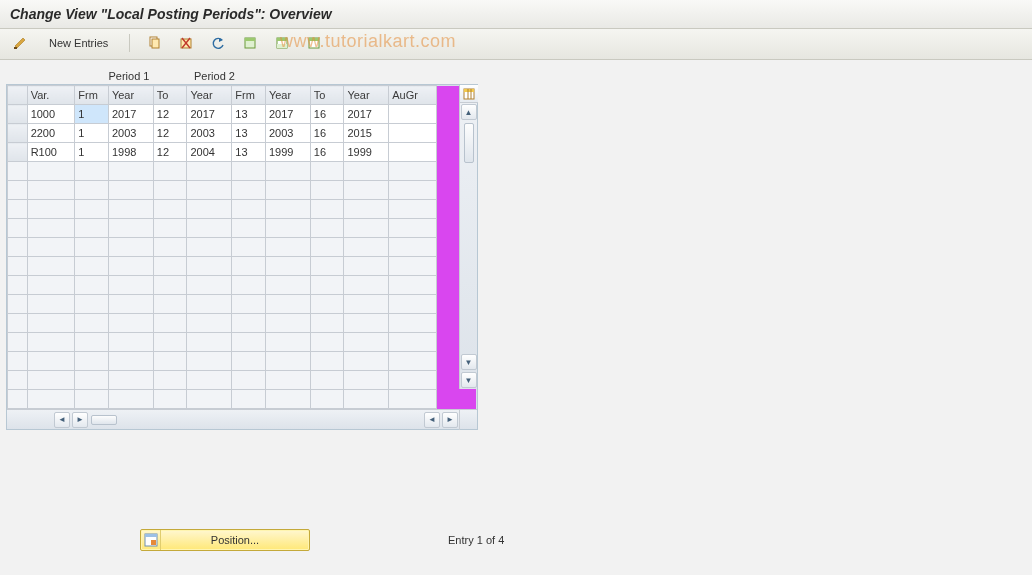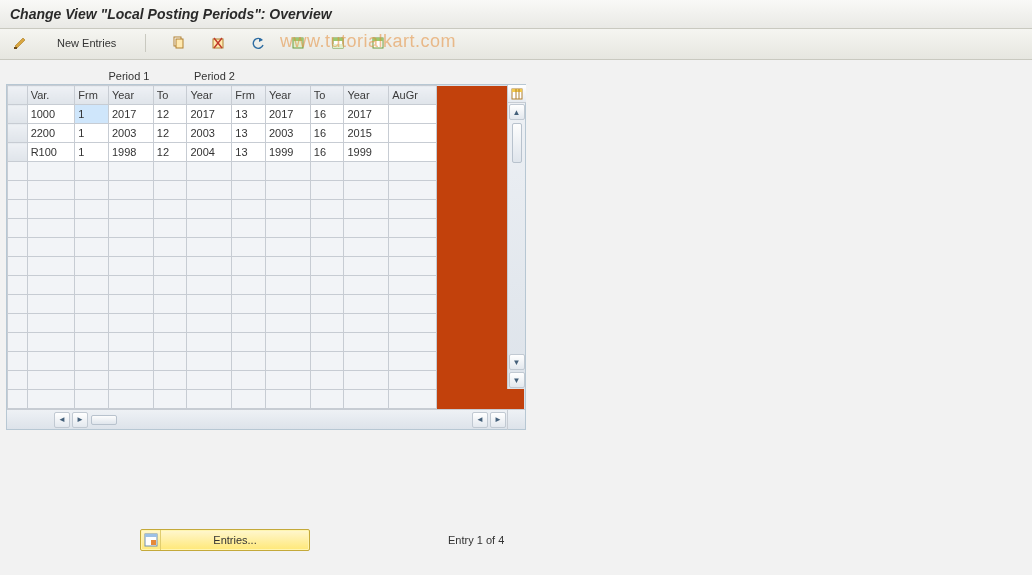--- a/index.html
+++ b/index.html
@@ -18,21 +18,21 @@
     padding: 6px 10px;
   }
   .header-title {
     font-style: italic; font-weight: bold; font-size: 14px; color: #2a2a2a;
   }
   .toolbar {
     display: flex; align-items: center;
     padding: 4px 10px 6px 10px;
     border-bottom: 1px solid #c9c9c0;
     background: linear-gradient(#f5f5f1, #e6e6e0);
-    gap: 20px;
+    gap: 12px;
     position: relative;
   }
   .watermark {
     position: absolute; left: 280px; top: 2px;
     font-size: 18px; letter-spacing: 0.5px;
     color: rgba(228,141,56,0.55); font-weight: 500;
     pointer-events: none; user-select: none;
   }
   .tbtn {
     display:inline-flex; align-items:center; justify-content:center;
@@ -49,21 +49,21 @@
     padding: 10px 0 0 6px;
   }
   .group-head {
     display:flex; font-size:11px; color:#333; margin-left:14px;
   }
   .group-head .spacer1 { width:44px; }
   .group-head .g1 { width:130px; text-align:center; }
   .group-head .g2 { width:130px; text-align:left; }
 
   .table-frame {
-    width: 520px; border:1px solid #b7c7d3; background:#c2410c;
+    width: 472px; border:1px solid #b7c7d3; background:#d946ef;
     box-shadow: inset 0 0 0 1px #d8e0e8;
     position:relative; margin-top:2px;
   }
   .table-scroll {
     position:relative;
   }
   .grid {
     border-collapse: collapse; table-layout: fixed; width: 430px;
     background:#fff;
   }
@@ -465,16 +465,16 @@
 
 <div class="footer">
   <div class="pos-btn">
     <span class="ic">
       <svg width="14" height="14">
           <rect x="1" y="1" width="12" height="12" fill="#fff" stroke="#6f8fb0"></rect>
           <rect x="1" y="1" width="12" height="3" fill="#9cc0e6"></rect>
           <rect x="7" y="7" width="5" height="5" fill="#e68a3a"></rect>
         </svg>
     </span>
-    <span class="lbl">Entries...</span>
+    <span class="lbl">Position...</span>
   </div>
   <span class="entry-text">Entry 1 of 4</span>
 </div>
 
 </body></html>

